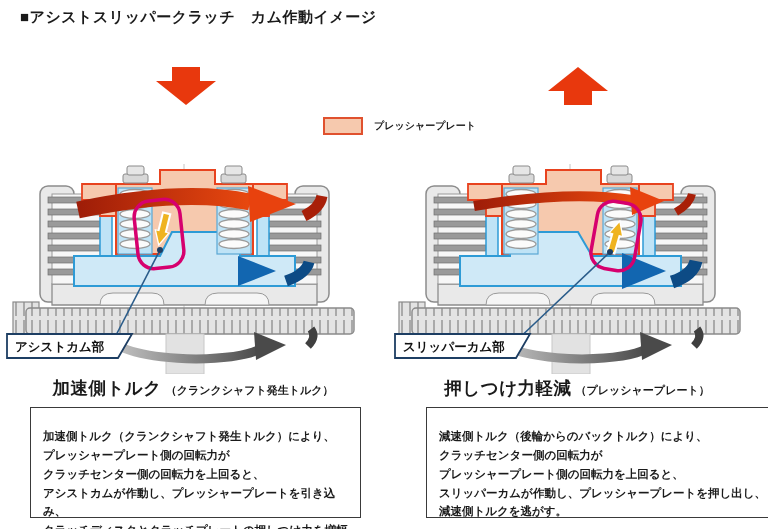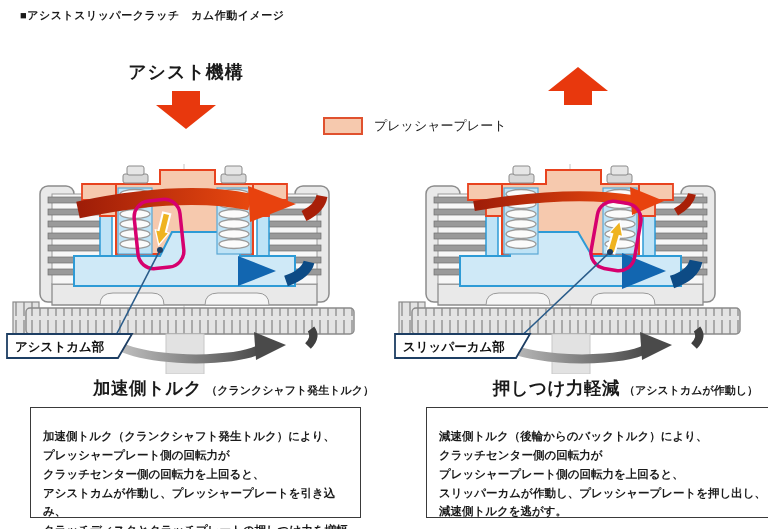--- a/index.html
+++ b/index.html
@@ -1,46 +1,46 @@
 <!DOCTYPE html>
 <html><head>
 <meta charset="utf-8">
 <style>
   html,body{margin:0;padding:0;}
   body{
     width:768px;height:529px;position:relative;background:#ffffff;
     font-family:"Liberation Sans","DejaVu Sans",sans-serif;color:#1a1a1a;overflow:hidden;
   }
   .abs{position:absolute;}
-  .page-title{left:20px;top:8px;font-size:11px;font-weight:bold;letter-spacing:0.5px;}
+  .page-title{left:20px;top:8px;font-size:15px;font-weight:bold;letter-spacing:0.5px;}
   
   .col-header{width:196px;text-align:center;top:60px;}
   .col-header.left{left:88px;}
   .col-header.right{left:480px;}
   .mech-title{font-size:18px;font-weight:bold;letter-spacing:1px;}
   .mech-sub{font-size:12.5px;font-weight:bold;margin-top:3px;}
   .force-arrow{margin-top:7px;}
   
   .legend{left:323px;top:117px;}
   .legend-row{display:flex;align-items:center;gap:11px;margin-bottom:7px;}
   .swatch{width:40px;height:18px;box-sizing:border-box;border:2px solid;}
   .swatch.pressure{background:#f6c9ae;border-color:#e0512e;}
   .swatch.clutch{background:#c9e6f8;border-color:#4aa0d0;}
-  .legend-label{font-size:13px;font-weight:normal;}
+  .legend-label{font-size:10px;font-weight:bold;}
   
   .diagram{position:absolute;top:162px;}
   .diagram.left{left:12px;}
   .diagram.right{left:398px;}
   
   .cam-tag{position:absolute;top:333px;}
   .cam-tag.left{left:6px;}
   .cam-tag.right{left:394px;}
   .cam-tag text{font-size:12.5px;font-weight:bold;fill:#111;}
   
-  .torque{top:376px;width:362px;text-align:right;white-space:nowrap;}
+  .torque{top:376px;width:362px;text-align:center;white-space:nowrap;}
   .torque.left{left:12px;}
   .torque.right{left:396px;}
   .torque-big{font-size:17.5px;font-weight:bold;letter-spacing:0.5px;}
   .torque-small{font-size:11px;font-weight:bold;margin-left:4px;}
   
   .desc{top:407px;height:111px;box-sizing:border-box;border:1.2px solid #3a3a3a;
         padding:19px 12px;font-size:11.5px;font-weight:bold;line-height:1.64;white-space:pre-line;}
   .desc.left{left:30px;width:331px;}
   .desc.right{left:426px;width:400px;}
 </style>
@@ -64,21 +64,20 @@
     <pattern id="patTeeth" width="8" height="26" patternUnits="userSpaceOnUse">
       <rect width="8" height="26" fill="#e3e3e3"></rect>
       <line x1="4" y1="2" x2="4" y2="24" stroke="#909090" stroke-width="1.4"></line>
     </pattern>
   </defs>
 </svg>
 
 <div class="abs page-title">■アシストスリッパークラッチ　カム作動イメージ</div>
 
 <div class="abs col-header left">
-  <div class="mech-title">アシスト機構</div>
   <svg class="force-arrow" width="60" height="38" viewBox="0 0 60 38">
     <polygon points="16,0 44,0 44,14 60,14 30,38 0,14 16,14" fill="#e8380d"></polygon>
   </svg>
 </div>
 
 <div class="abs col-header right">
   <svg class="force-arrow" width="60" height="38" viewBox="0 0 60 38">
     <polygon points="30,0 60,24 44,24 44,38 16,38 16,24 0,24" fill="#e8380d"></polygon>
   </svg>
 </div>
@@ -288,21 +287,21 @@
 </svg>
 <svg class="cam-tag right" width="142" height="27" viewBox="0 0 142 27">
   <polygon points="1,1 136,1 122,25 1,25" fill="#ffffff" stroke="#1d3e63" stroke-width="1.8"></polygon>
   <text x="9" y="18">スリッパーカム部</text>
 </svg>
 
 <div class="abs torque left">
   <span class="torque-big">加速側トルク</span><span class="torque-small">（クランクシャフト発生トルク）</span>
 </div>
 <div class="abs torque right">
-  <span class="torque-big">押しつけ力軽減</span><span class="torque-small">（アシストカムが作動し）</span>
+  <span class="torque-big">押しつけ力軽減</span><span class="torque-small">（プレッシャープレート）</span>
 </div>
 
 <div class="abs desc left">加速側トルク（クランクシャフト発生トルク）により、
 プレッシャープレート側の回転力が
 クラッチセンター側の回転力を上回ると、
 アシストカムが作動し、プレッシャープレートを引き込み、
 クラッチディスクとクラッチプレートの押しつけ力を増幅させる。</div>
 <div class="abs desc right">減速側トルク（後輪からのバックトルク）により、
 クラッチセンター側の回転力が
 プレッシャープレート側の回転力を上回ると、

